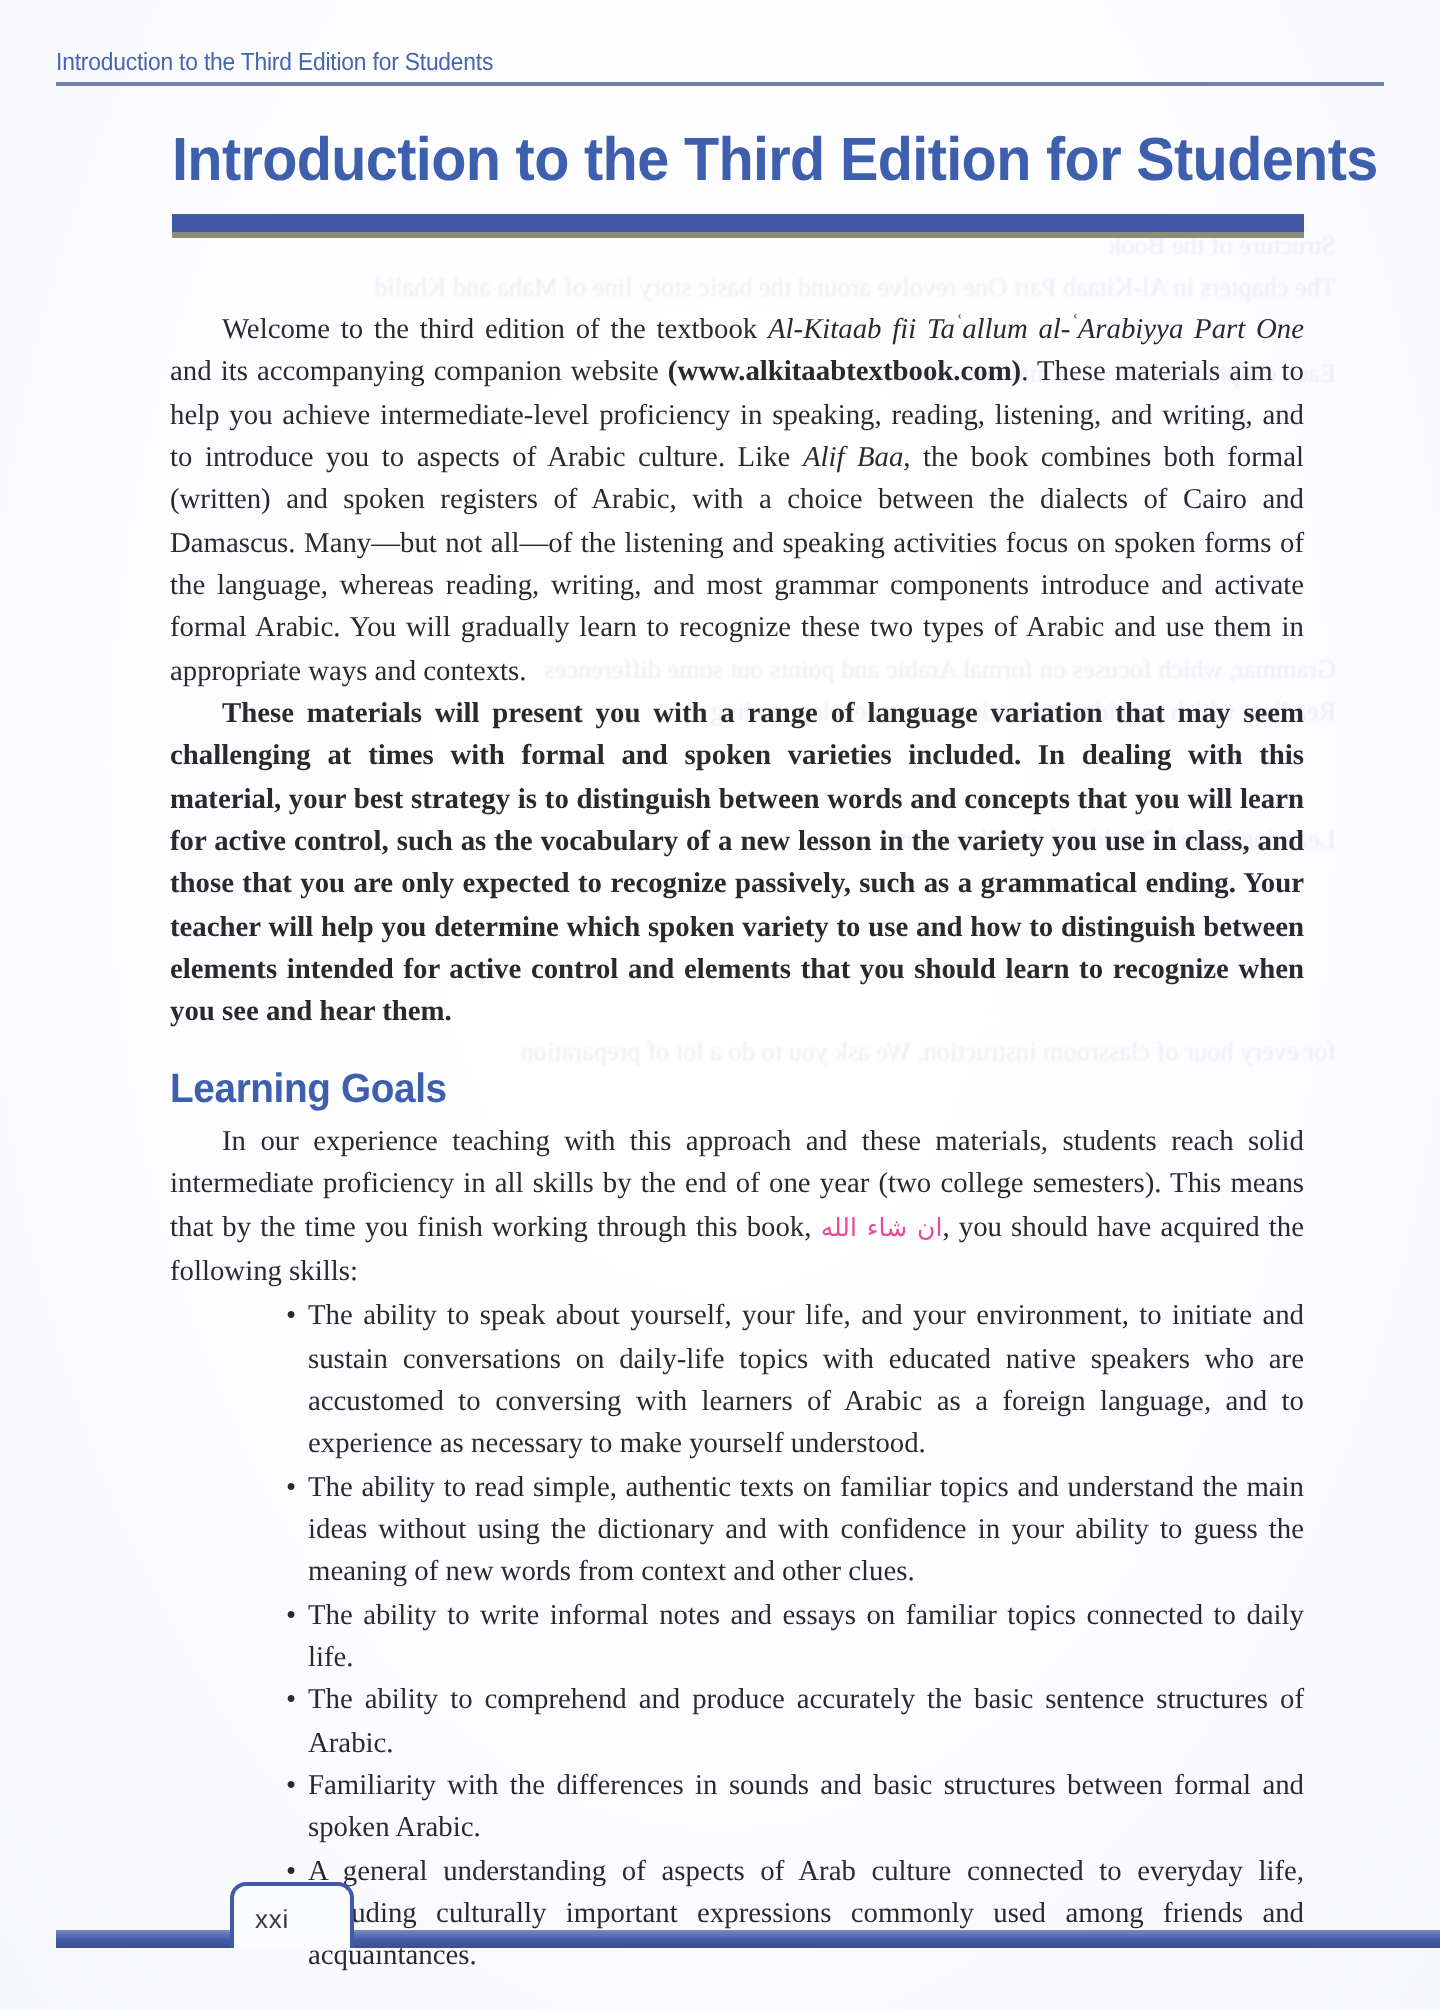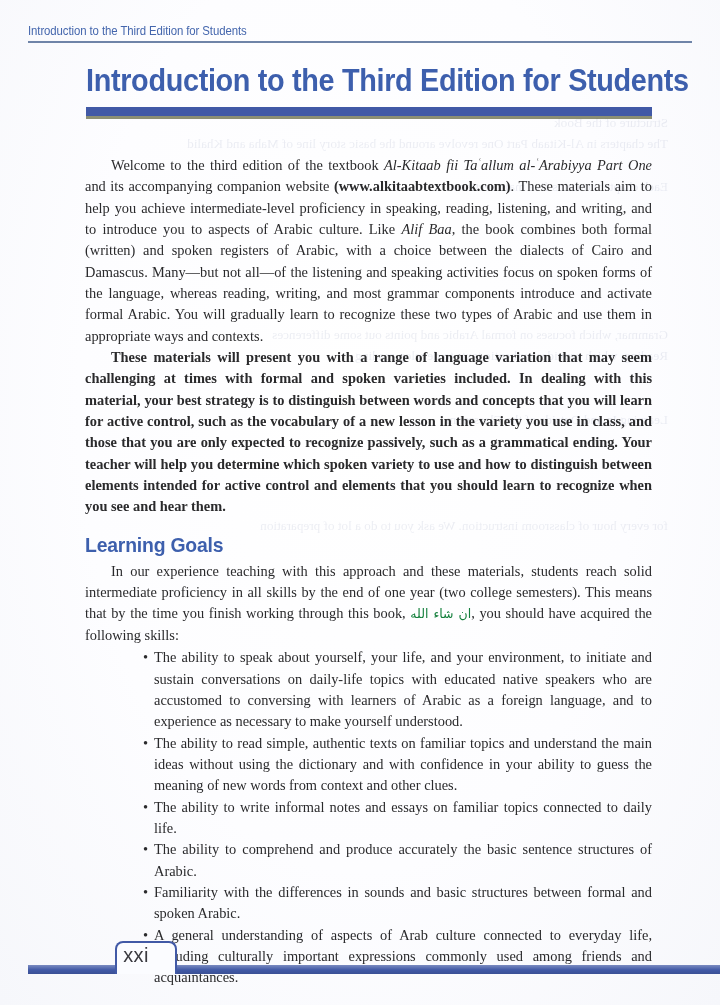--- a/index.html
+++ b/index.html
@@ -115,21 +115,21 @@
   }
   p.para + p.para { margin-top: 0px; font-weight: bold; }
   .it { font-style: italic; }
   .bd { font-weight: bold; }
   .sup-ayn {
     font-style: italic;
     vertical-align: 0.36em;
     font-size: 0.76em;
   }
   .ar-red {
-    color: #15803d;
+    color: #ec4899;
     font-family: "DejaVu Sans", sans-serif;
     font-size: 12.5px;
     direction: rtl;
     unicode-bidi: isolate;
   }
 
   
   .sect-head {
     font-family: "Liberation Sans", sans-serif;
     font-weight: bold;
@@ -202,21 +202,21 @@
     border-radius: 8px 8px 0 0;
     box-sizing: border-box;
   }
   .page-number {
     position: absolute;
     left: 115px;
     bottom: 7px;
     width: 42px;
     text-align: center;
     font-family: "Liberation Sans", sans-serif;
-    font-size: 20px;
+    font-size: 13px;
     font-weight: normal;
     color: #3a3a40;
     letter-spacing: 0.4px;
   }
 </style>
 </head>
 <body>
 
 <div class="page"></div>
 

